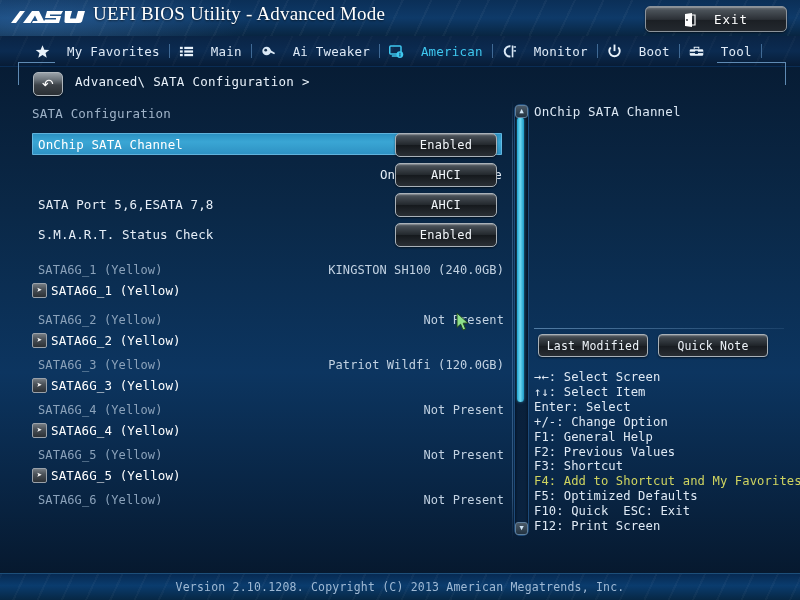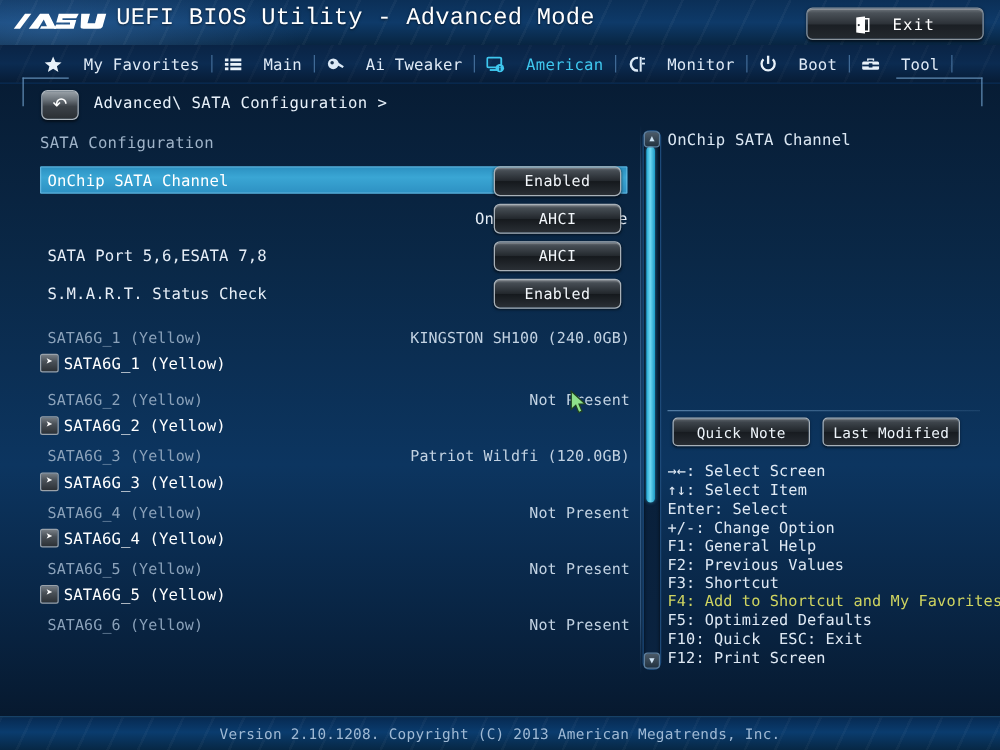--- a/index.html
+++ b/index.html
@@ -19,21 +19,21 @@
     background:linear-gradient(180deg,#0a2a4e 0%,#0d3561 45%,#092murray 100%);
     background:linear-gradient(180deg,#0b2f57 0%,#0e3a69 50%,#082541 100%);
     overflow:hidden;}
   .titlebar:after{content:"";position:absolute;left:0;top:0;right:0;bottom:0;
     background:repeating-linear-gradient(115deg,rgba(255,255,255,.035) 0px,rgba(255,255,255,.035) 2px,rgba(255,255,255,0) 2px,rgba(255,255,255,0) 26px);
     pointer-events:none;}
   .titlebar:before{content:"";position:absolute;left:-60px;top:-30px;width:320px;height:110px;
     background:radial-gradient(ellipse at 30% 50%,rgba(90,160,235,.30),rgba(0,0,0,0) 68%);pointer-events:none;}
   .asus-logo{position:absolute;left:10px;top:5px;width:76px;height:26px;z-index:3;}
   .bios-title{position:absolute;left:93px;top:3px;z-index:3;
-    font-family:Liberation Mono, monospace;
+    font-family:Liberation Serif, serif;
     font-size:19px;letter-spacing:.2px;color:#ffffff;font-weight:400;
     text-shadow:0 1px 2px rgba(0,0,0,.6);}
   .exit-btn{position:absolute;right:13px;top:6px;width:140px;height:24px;z-index:4;
     border-radius:5px;
     background:linear-gradient(180deg,#6e757c 0%,#4a5158 14%,#2b3036 52%,#1b1f24 53%,#23282e 100%);
     border:1px solid #8b939b;
     box-shadow:0 1px 2px rgba(0,0,0,.55),inset 0 1px 0 rgba(255,255,255,.22);
     display:flex;align-items:center;justify-content:center;gap:18px;cursor:pointer;}
   .exit-btn .lbl{font-size:12.5px;color:#ffffff;letter-spacing:1px;}
   .door-ico{width:12px;height:14px;position:relative;display:inline-block;}
@@ -355,24 +355,24 @@
       <span class="dval">Not Present</span>
     </div>
   </div>
 
   <div class="rightpanel">
     <div class="rp-title">OnChip SATA Channel</div>
     <div class="rp-sep"></div>
 
     <div class="rp-btns">
       <div class="rpbtn">
+        <span>Last Modified</span>
+      </div>
+      <div class="rpbtn">
         <span>Quick Note</span>
-      </div>
-      <div class="rpbtn">
-        <span>Last Modified</span>
       </div>
     </div>
 
     <div class="keylist">
       <div>→←: Select Screen</div>
       <div>↑↓: Select Item</div>
       <div>Enter: Select</div>
       <div>+/-: Change Option</div>
       <div>F1: General Help</div>
       <div>F2: Previous Values</div>

